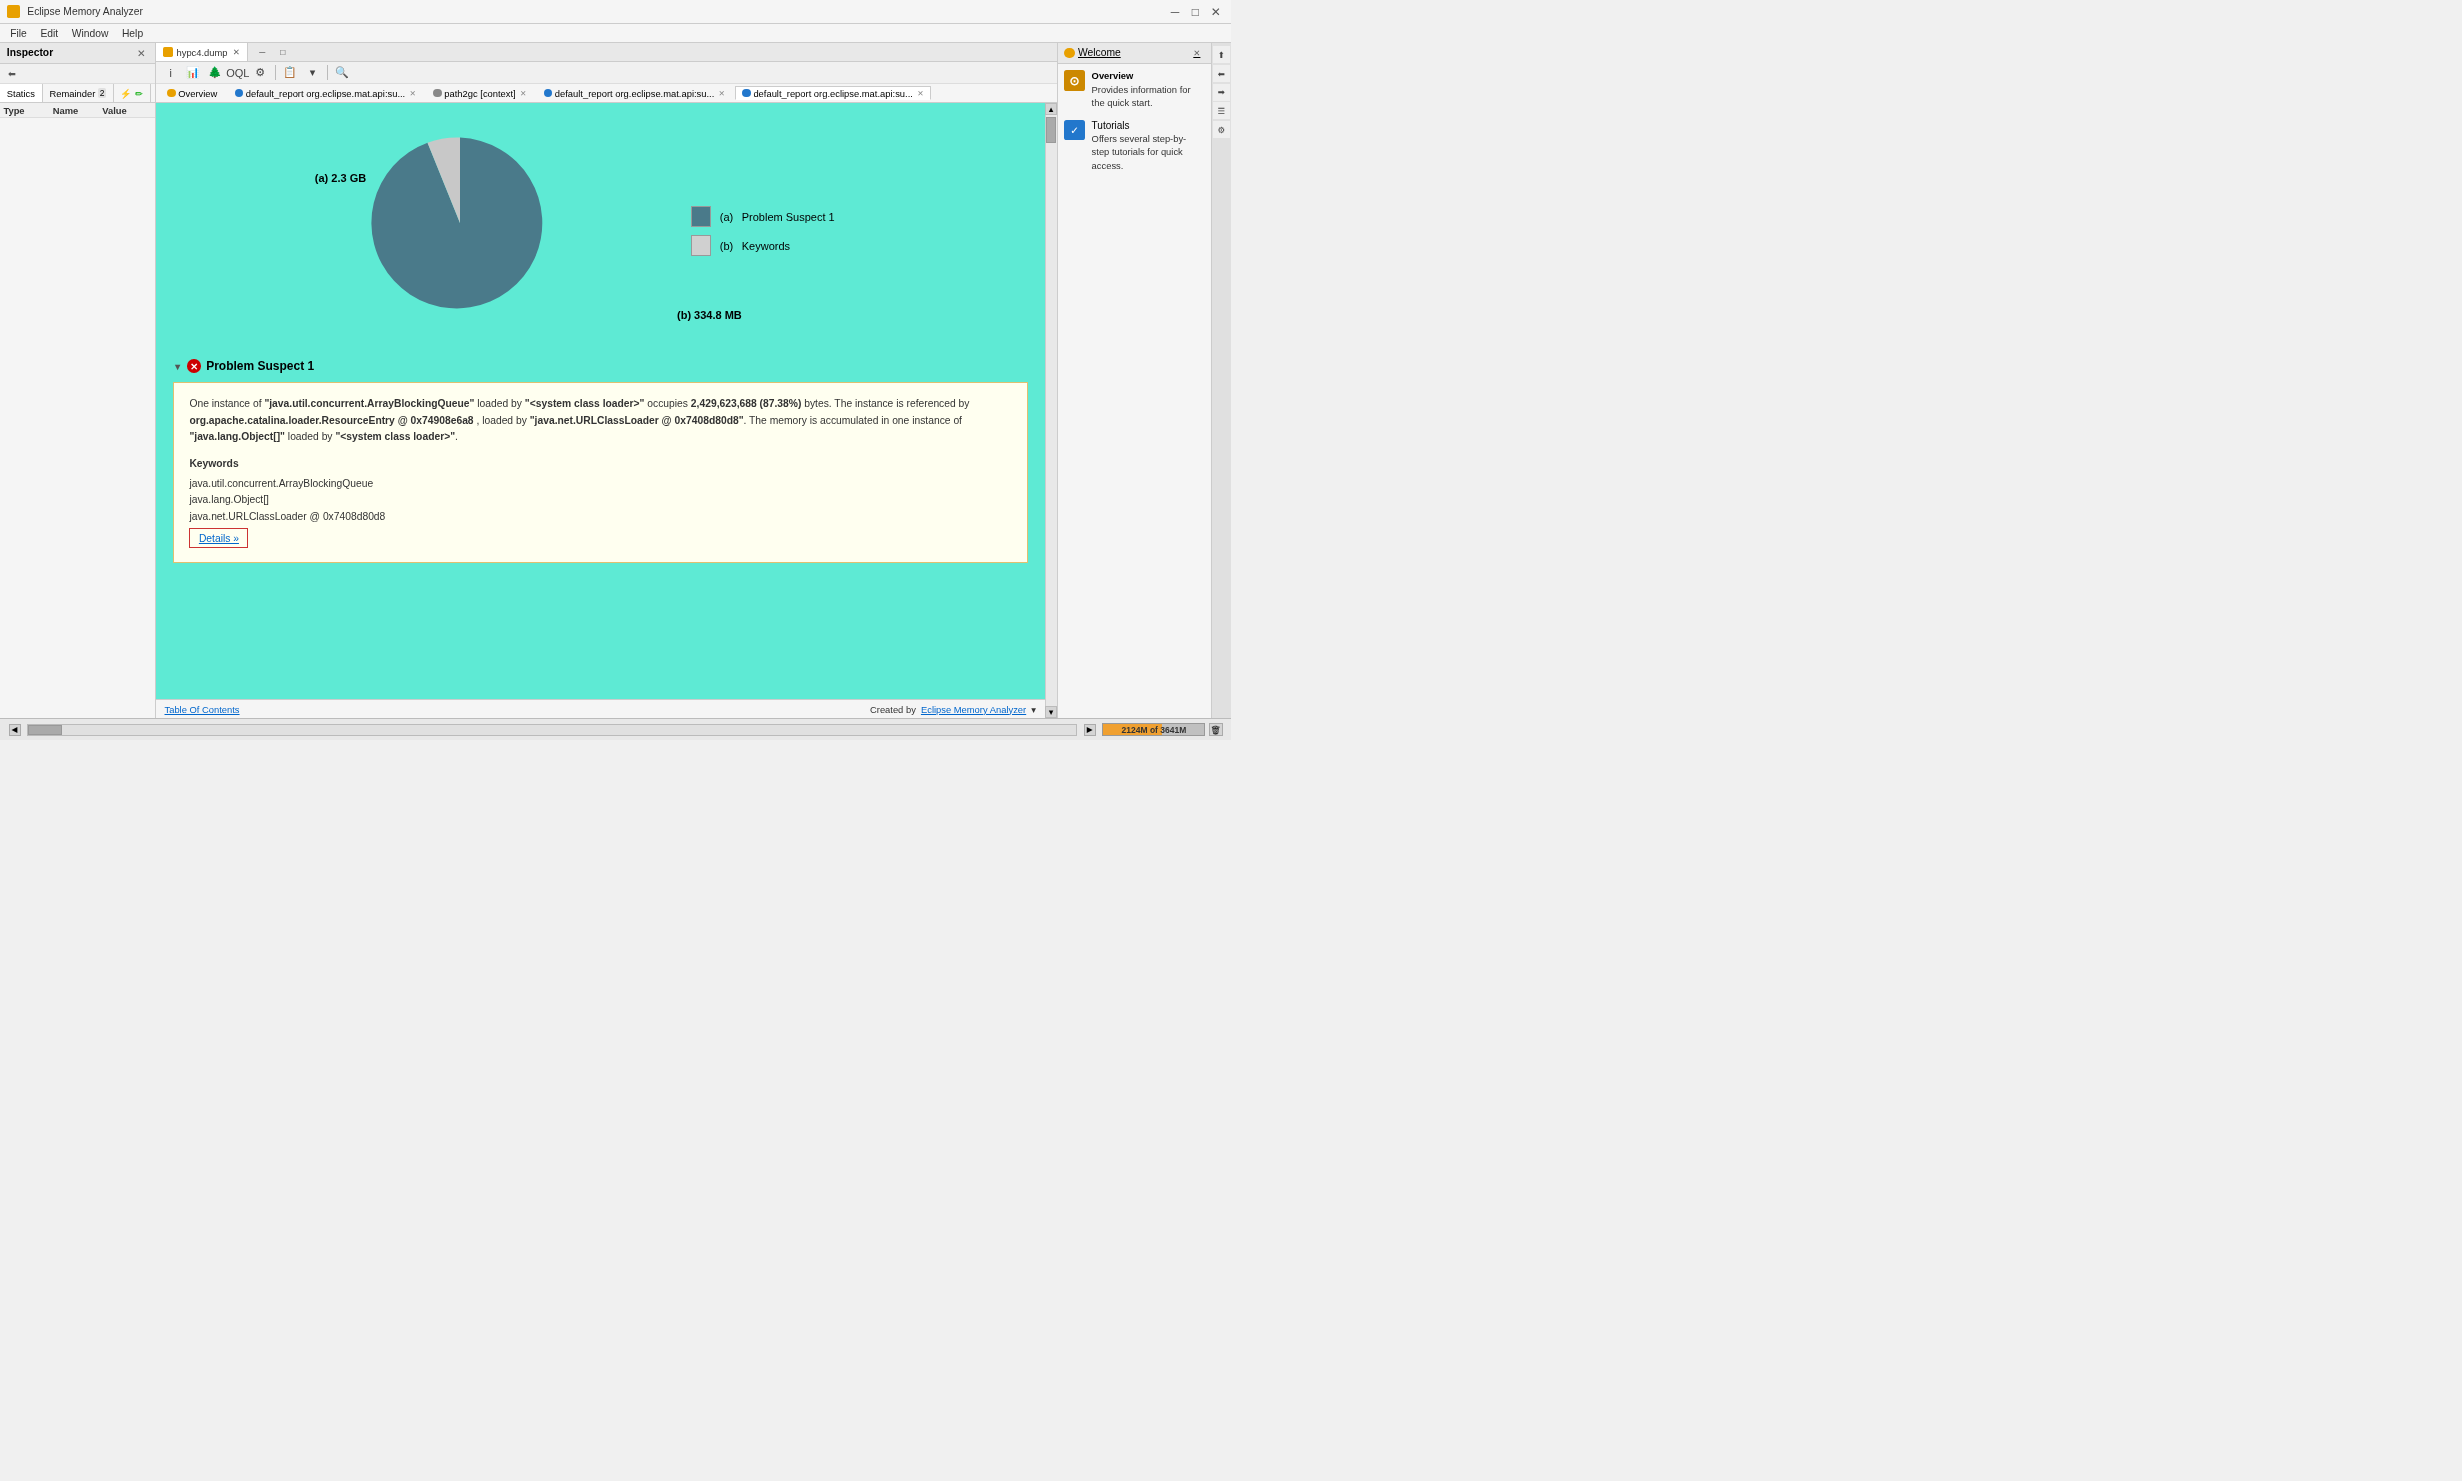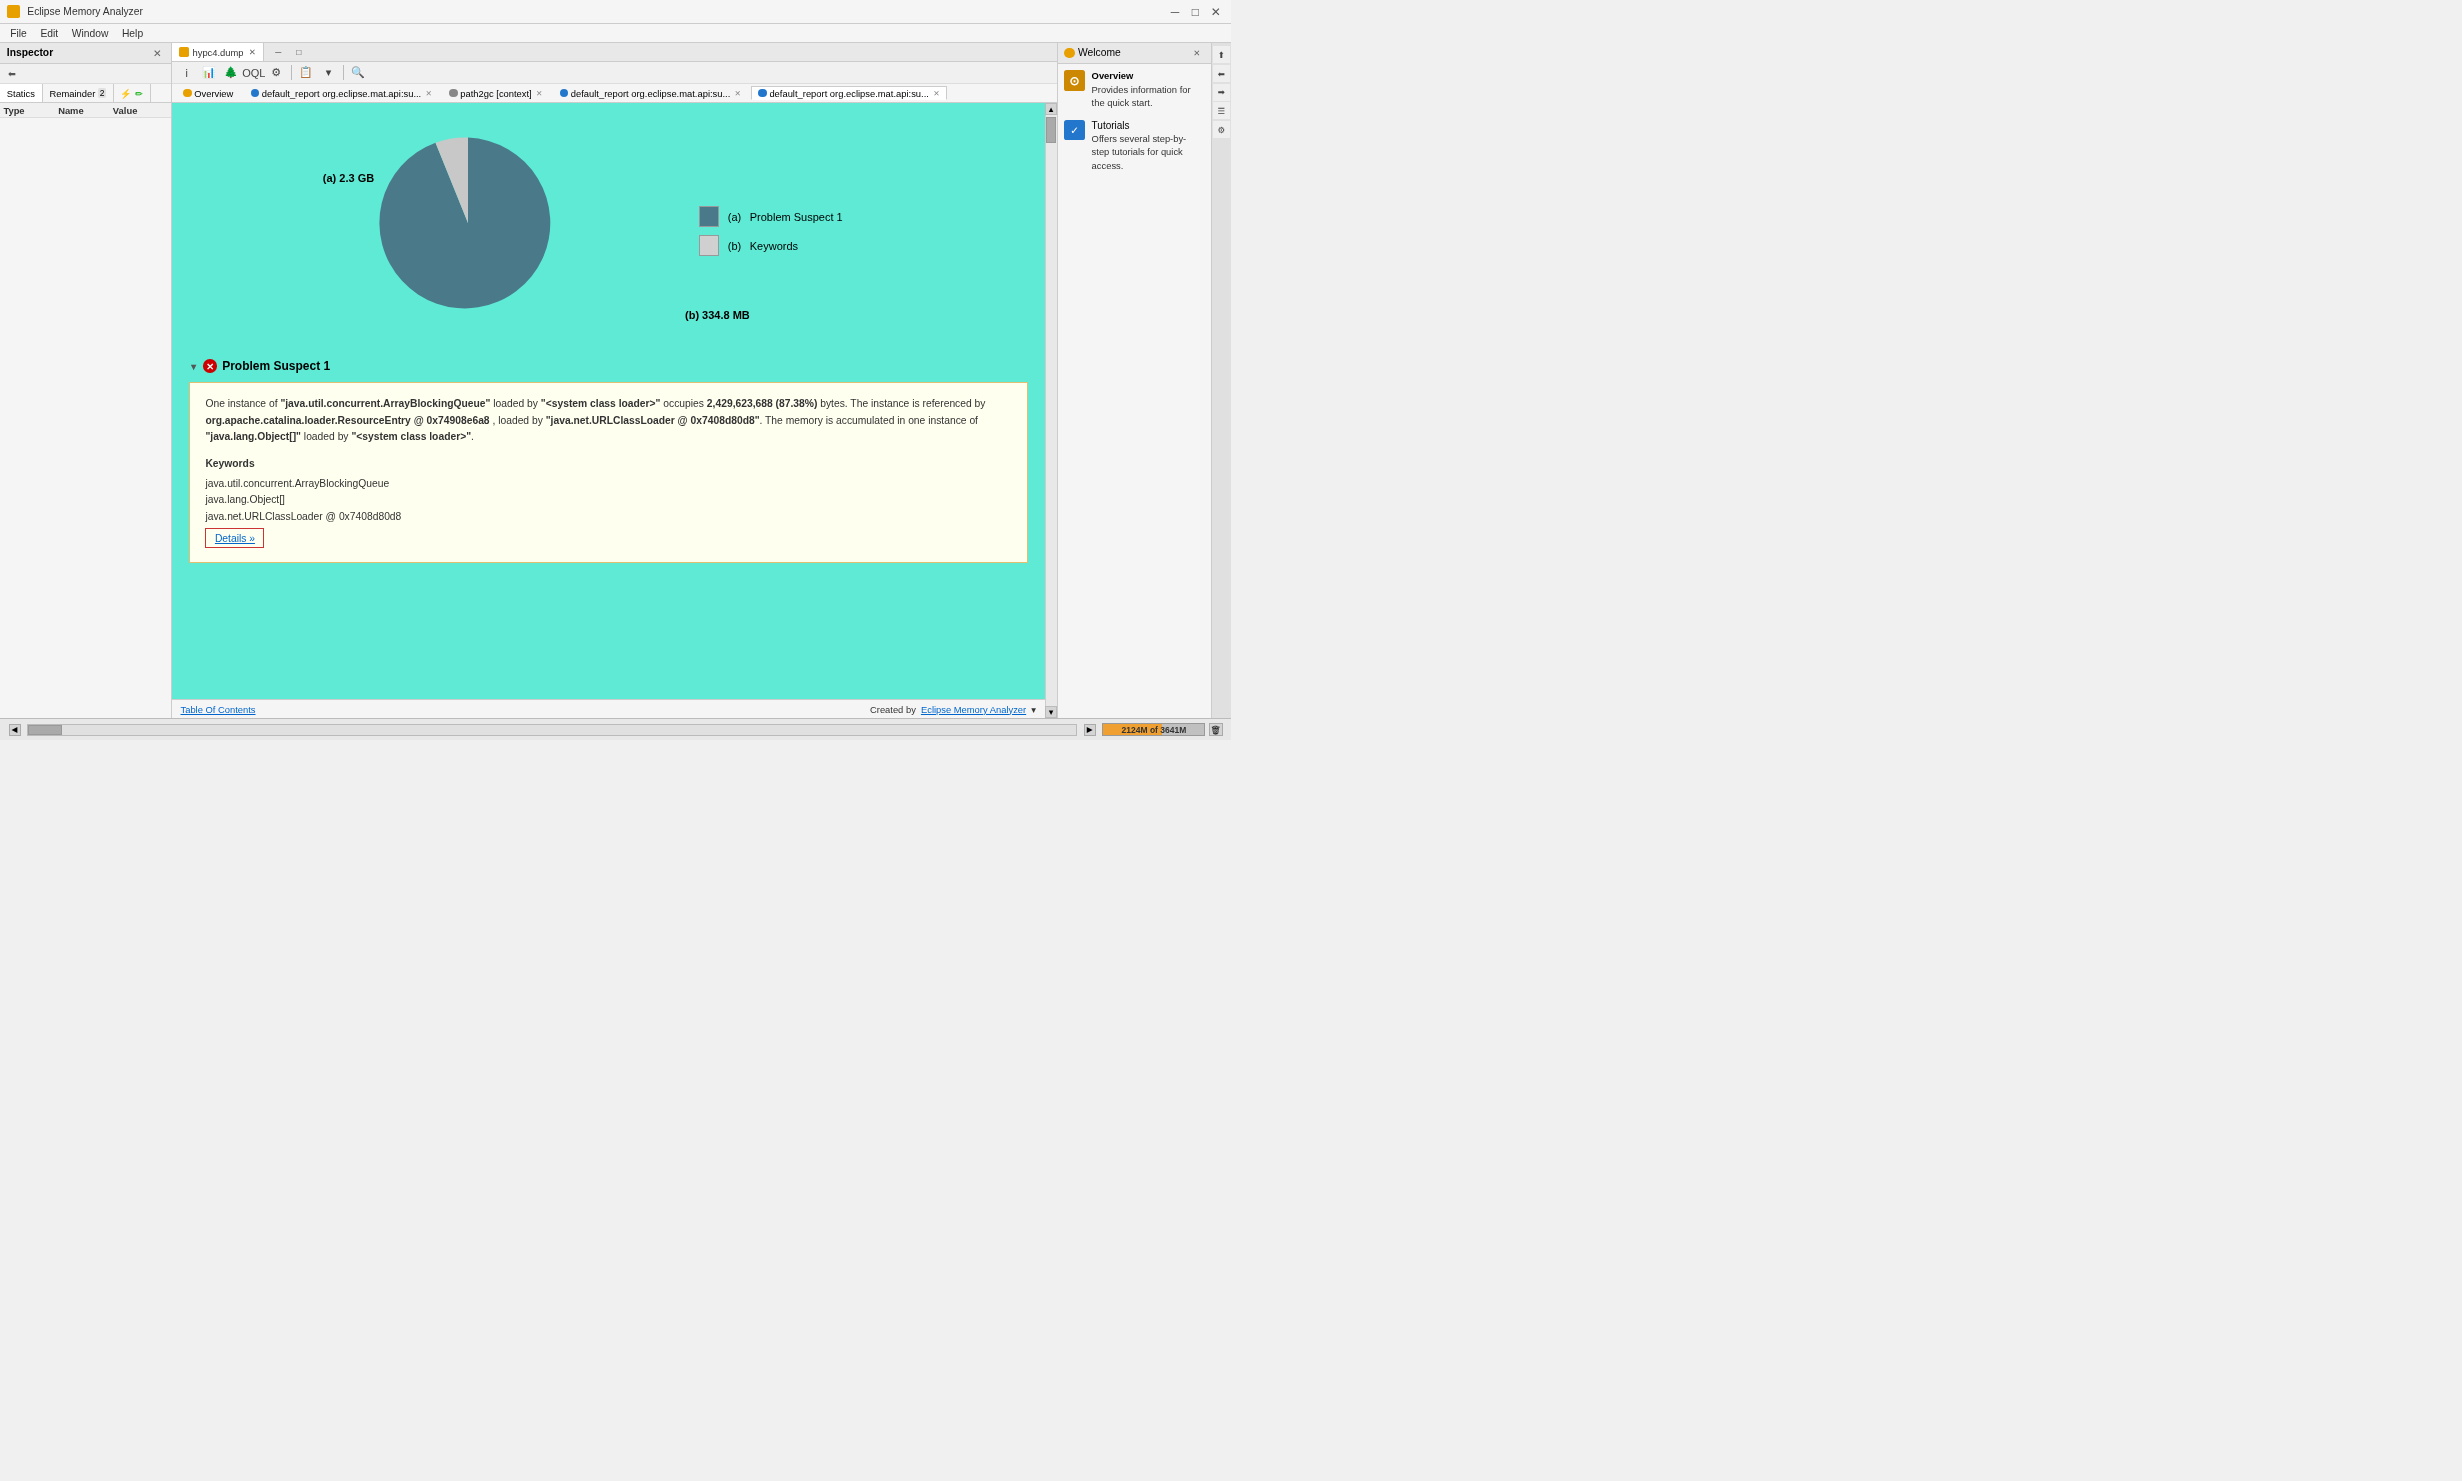--- a/index.html
+++ b/index.html
@@ -32,21 +32,21 @@
     .menu-item { padding: 1.7px 6.8px; font-size: 10.3px; cursor: pointer; color: #333; }
 
     
     .main-layout {
       display: flex;
       height: calc(740px - 43px - 22px);
     }
 
     
     .left-panel {
-      width: 172px;
+      width: 156px;
       border-right: 0.9px solid #ccc;
       background: #f5f5f5;
       display: flex;
       flex-direction: column;
     }
     .panel-tab {
       background: #e8e8e8;
       border-bottom: 0.9px solid #ccc;
       height: 20.5px;
       display: flex;
@@ -336,20 +336,21 @@
 
     .right-panel-tab {
       height: 20.5px;
       background: #e8e8e8;
       border-bottom: 0.9px solid #ccc;
       display: flex;
       align-items: center;
       padding: 0 6.8px;
       gap: 3.4px;
       font-size: 10.3px;
+      text-decoration: underline;
     }
 
     .right-panel-content {
       padding: 6.8px;
       flex: 1;
       overflow: auto;
     }
 
     .welcome-item {
       display: flex;

